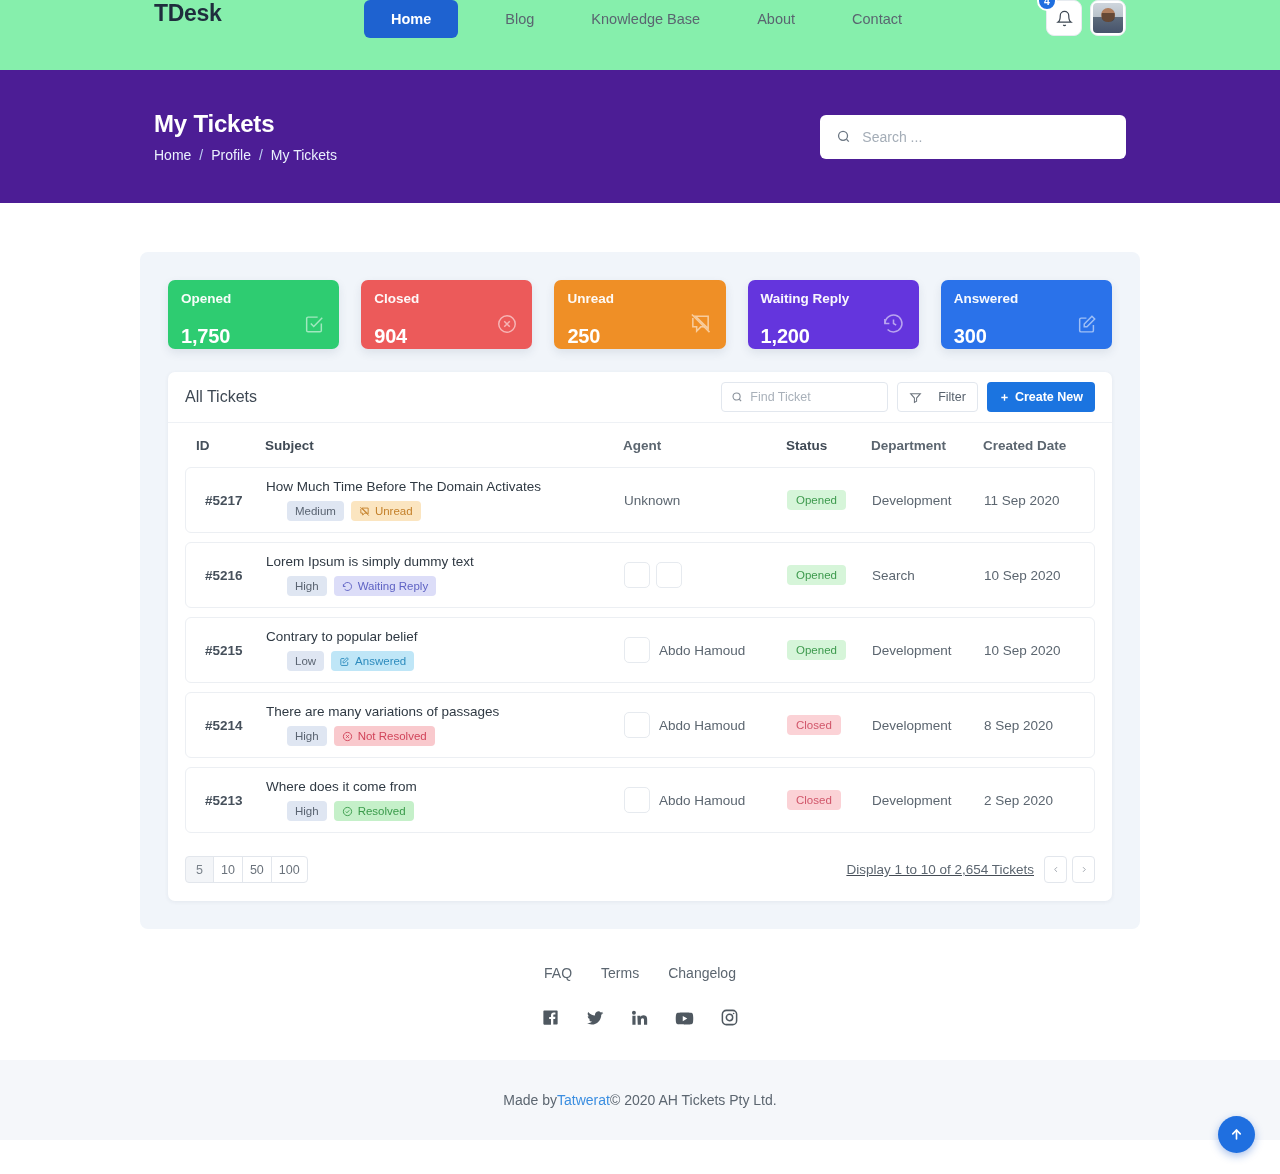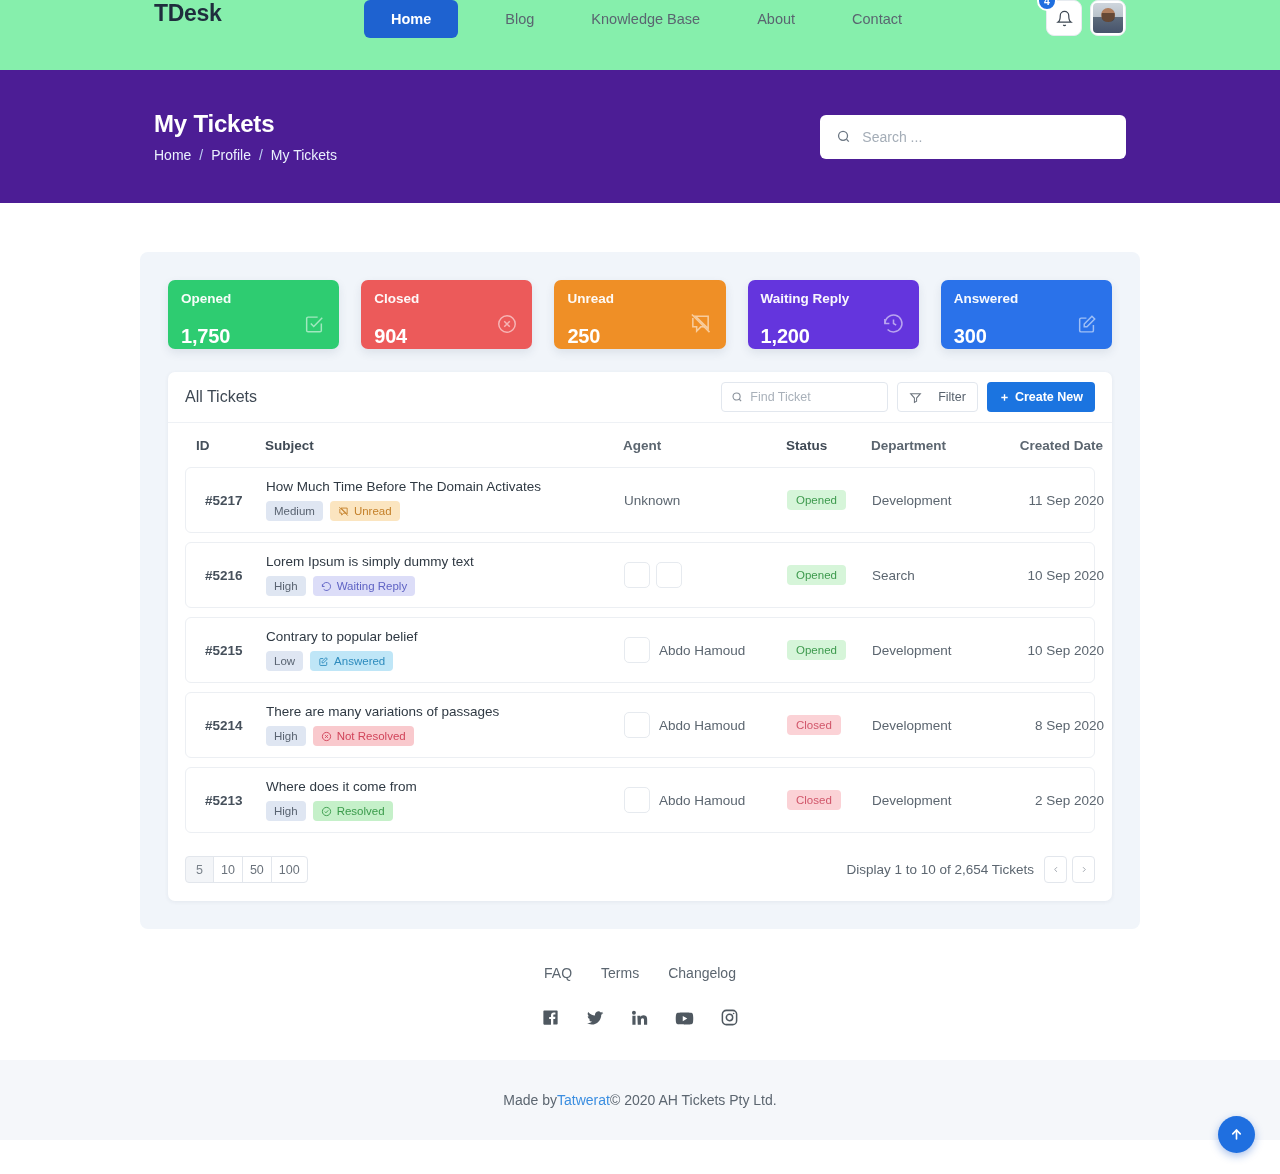--- a/index.html
+++ b/index.html
@@ -268,38 +268,38 @@
     border: 1px solid #eceff3;
     border-radius: 6px;
     margin-bottom: 9px;
     background: #fff;
   }
   .c-id      { width: 80px; flex: none; font-size: 13.5px; color: #46505b; }
   .c-subject { width: 358px; flex: none; }
   .c-agent   { width: 163px; flex: none; font-size: 13.5px; color: #5c6670; display: flex; align-items: center; gap: 9px; }
   .c-status  { width: 85px; flex: none; }
   .c-dept    { width: 112px; flex: none; font-size: 13.5px; color: #5c6670; }
-  .c-date    { width: 120px; flex: none; font-size: 13.5px; color: #5c6670; text-align: right; }
+  .c-date    { width: 120px; flex: none; font-size: 13.5px; color: #5c6670; }
 
   .t-row .c-id { padding-left: 19px; font-weight: bold; }
   .t-head .c-id { padding-left: 11px; }
 
   .subj-title { font-size: 13.5px; color: #2f3943; margin-bottom: 7px; }
   .t-row:first-child .subj-title { font-weight: bold; }
   .badges { display: flex; gap: 7px; align-items: center; }
   .badge {
     font-size: 11.5px;
     border-radius: 4px;
     padding: 4px 8px;
     display: inline-flex;
     align-items: center;
     gap: 5px;
     white-space: nowrap;
   }
-  .badge.prio { background: #dfe6f2; color: #5a6472; }
+  .badge.prio { background: #dfe6f2; color: #5a6472; margin-left: 21px; }
   .badge.unread   { background: #fbe5c0; color: #c4802a; }
   .badge.waiting  { background: #dcddf8; color: #5f63c4; }
   .badge.answered { background: #bfe6f7; color: #2d8bbd; }
   .badge.notres   { background: #f9c9cd; color: #d1445a; }
   .badge.resolved { background: #c5f0c9; color: #3a9b4b; }
 
   .pill {
     font-size: 11.5px;
     border-radius: 4px;
     padding: 4px 9px;
@@ -334,21 +334,21 @@
     background: #fff;
     font-size: 12.5px;
     color: #6b737c;
     display: flex; align-items: center; justify-content: center;
     padding: 0 7px;
     font-family: "Liberation Sans", sans-serif;
     cursor: pointer;
   }
   .ps:first-child { border-radius: 4px 0 0 4px; margin-left: 0; background: #f3f5f8; color: #7a828b; }
   .ps:last-child  { border-radius: 0 4px 4px 0; }
-  .pager-right { display: flex; align-items: center; gap: 10px; }
+  .pager-right { display: flex; align-items: center; gap: 10px; text-decoration: underline; }
   .pg-info { font-size: 13.5px; color: #5c6670; }
   .pg-nav { display: flex; gap: 5px; }
   .pg-btn {
     width: 23px; height: 27px;
     border: 1px solid #e2e6ec;
     border-radius: 4px;
     background: #fff;
     display: flex; align-items: center; justify-content: center;
     color: #8e969f;
     font-size: 13px;

